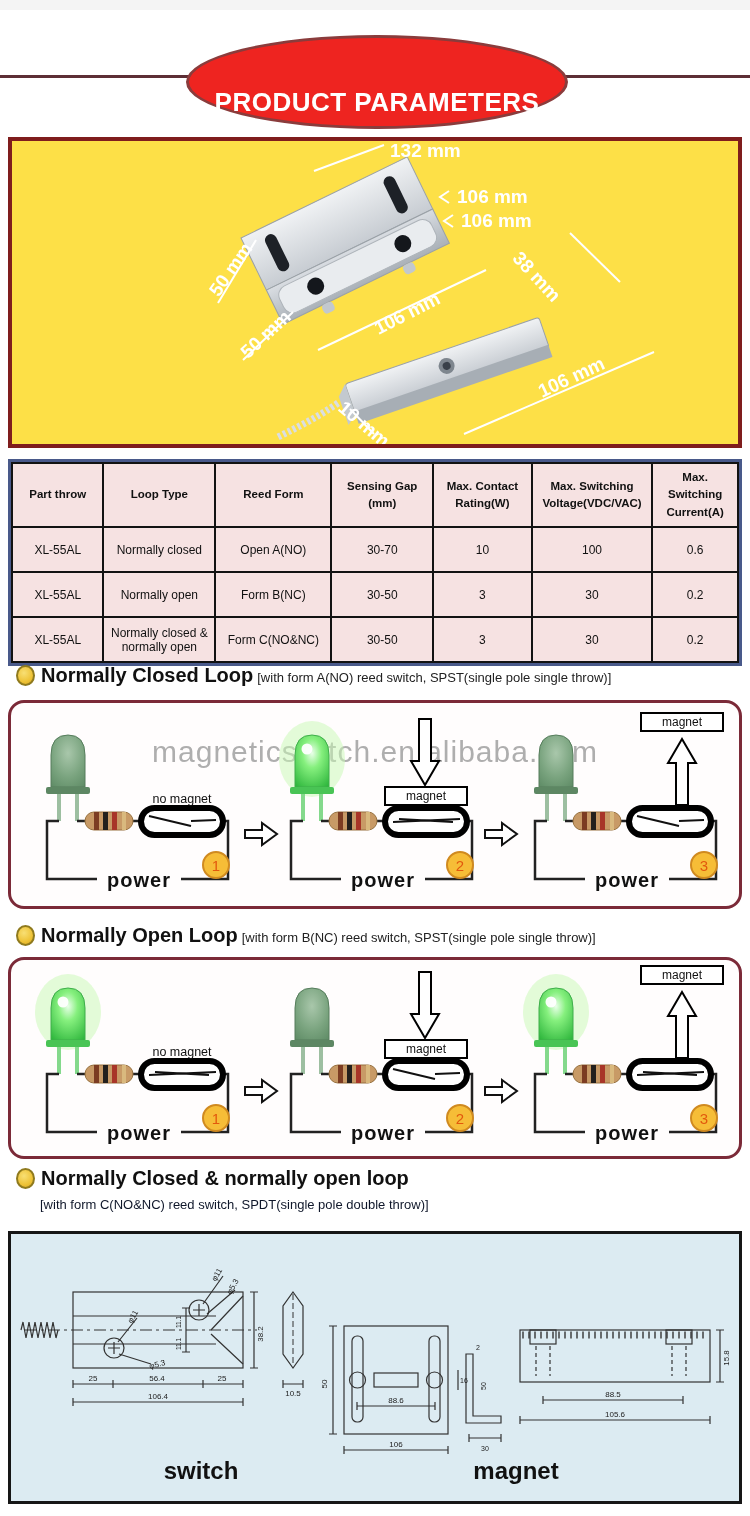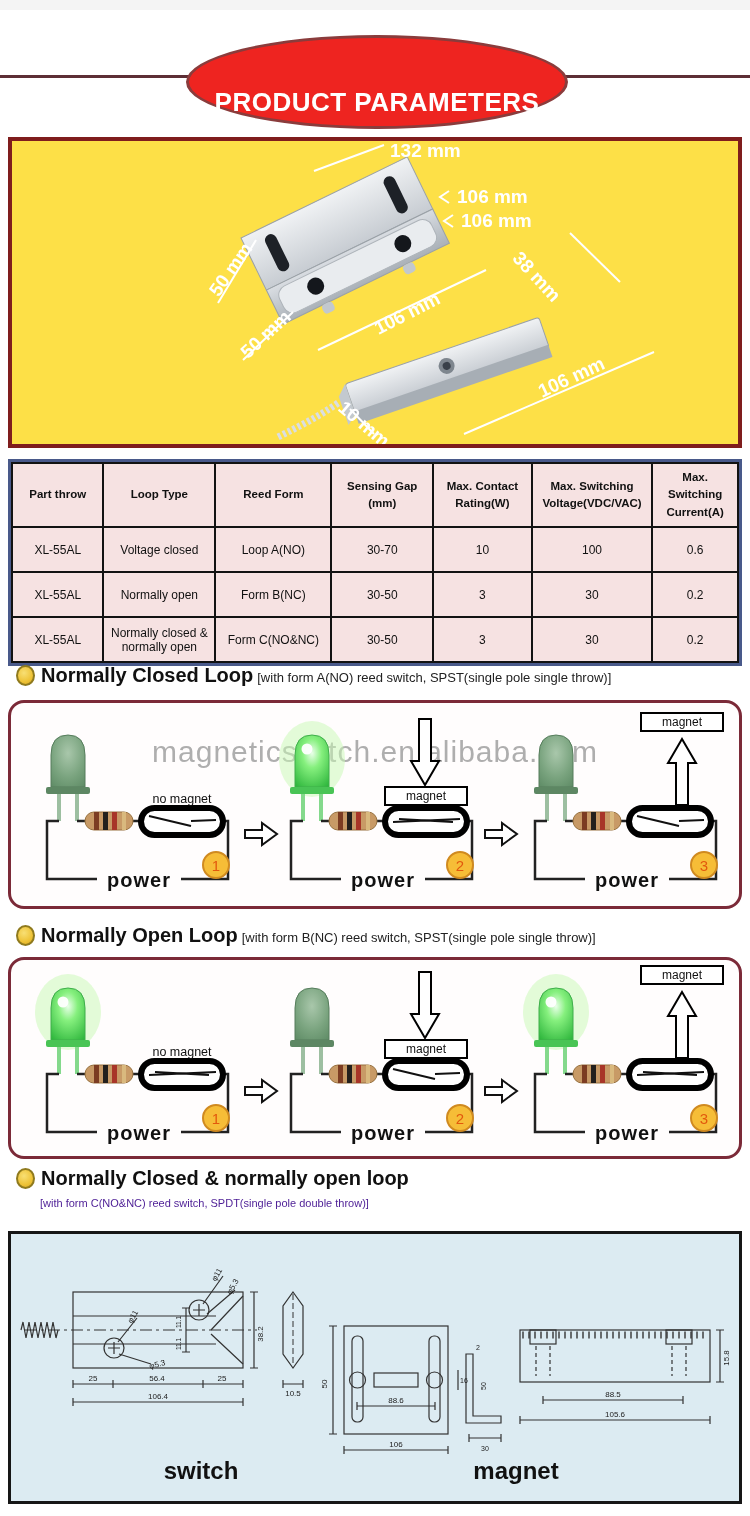--- a/index.html
+++ b/index.html
@@ -15,21 +15,21 @@
   .spec-wrap{position:absolute;left:8px;top:459px;width:728px;border:3px solid #49598a;background:#f6e2e2;}
   table.spec{width:100%;border-collapse:collapse;background:#f6e2e2;}
   table.spec th,table.spec td{border:2px solid #121212;text-align:center;color:#111;padding:2px 3px;}
   table.spec th{font-size:11.5px;font-weight:bold;height:58px;line-height:1.5;}
   table.spec td{font-size:12px;height:39px;}
   .sec-head{position:absolute;left:16px;display:flex;align-items:baseline;white-space:nowrap;text-align:right;}
   .bullet{width:15px;height:17px;border-radius:50%;background:radial-gradient(circle at 40% 35%,#f8df74,#eec337 60%,#d8a51e);
         border:2px solid #8f7a1e;align-self:center;margin-right:6px;flex:0 0 auto;}
   .h-title{font-size:20px;font-weight:bold;color:#111;margin-right:4px;}
   .h-sub{font-size:13px;color:#222;margin-top:6px;}
-  .sub-line{position:absolute;left:40px;font-size:11px;color:#4c1d95;}
+  .sub-line{position:absolute;left:40px;font-size:13px;color:#0f172a;}
   .circuit-box{position:absolute;left:8px;width:728px;background:#fffdfd;border:3px solid #7b2a38;border-radius:16px;}
   .panel{position:absolute;width:225px;height:192px;}
   .conn-arrow{position:absolute;width:36px;height:26px;}
   .watermark{position:absolute;left:0;right:0;top:32px;text-align:center;font-size:30px;color:#9b9b9b;
         opacity:.8;letter-spacing:1px;}
   .tech-panel{position:absolute;left:8px;top:1231px;width:728px;height:267px;background:#dcebf2;border:3px solid #161616;}
   svg text{font-family:"Liberation Sans",sans-serif;}
 </style>
 </head>
 <body>
@@ -121,22 +121,22 @@
             <th>Reed Form</th>
             <th>Sensing Gap<br>(mm)</th>
             <th>Max. Contact<br>Rating(W)</th>
             <th>Max. Switching<br>Voltage(VDC/VAC)</th>
             <th>Max. Switching<br>Current(A)</th>
           </tr>
         </thead>
       <tbody>
           <tr>
             <td>XL-55AL</td>
-            <td>Voltage closed</td>
-            <td>Loop A(NO)</td>
+            <td>Normally closed</td>
+            <td>Open A(NO)</td>
             <td>30-70</td>
             <td>10</td>
             <td>100</td>
             <td>0.6</td>
           </tr>
           <tr>
             <td>XL-55AL</td>
             <td>Normally open</td>
             <td>Form B(NC)</td>
             <td>30-50</td>

